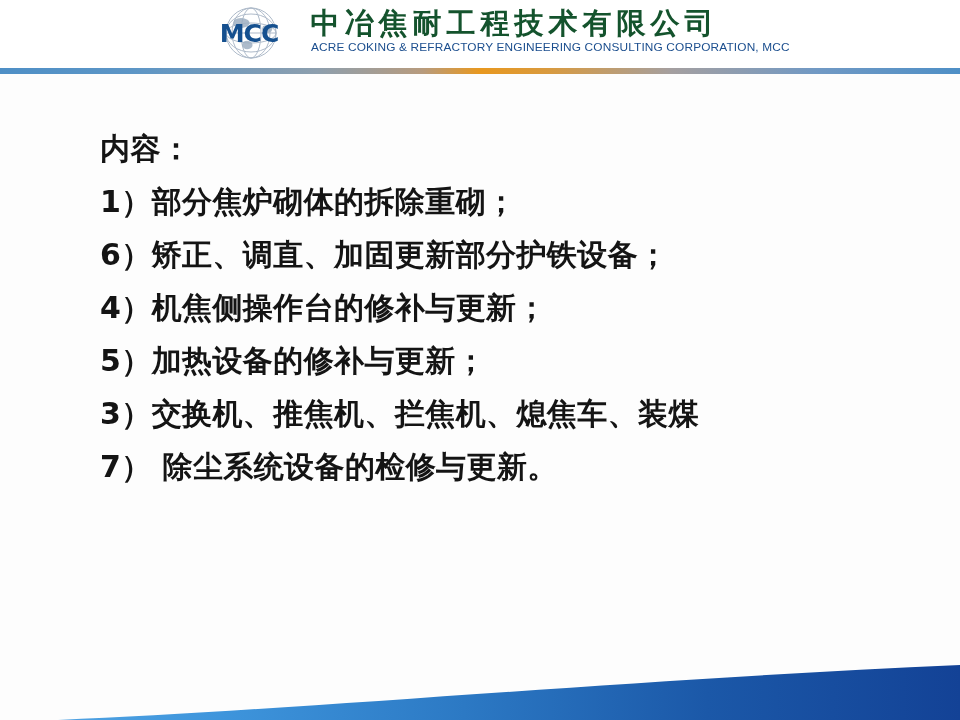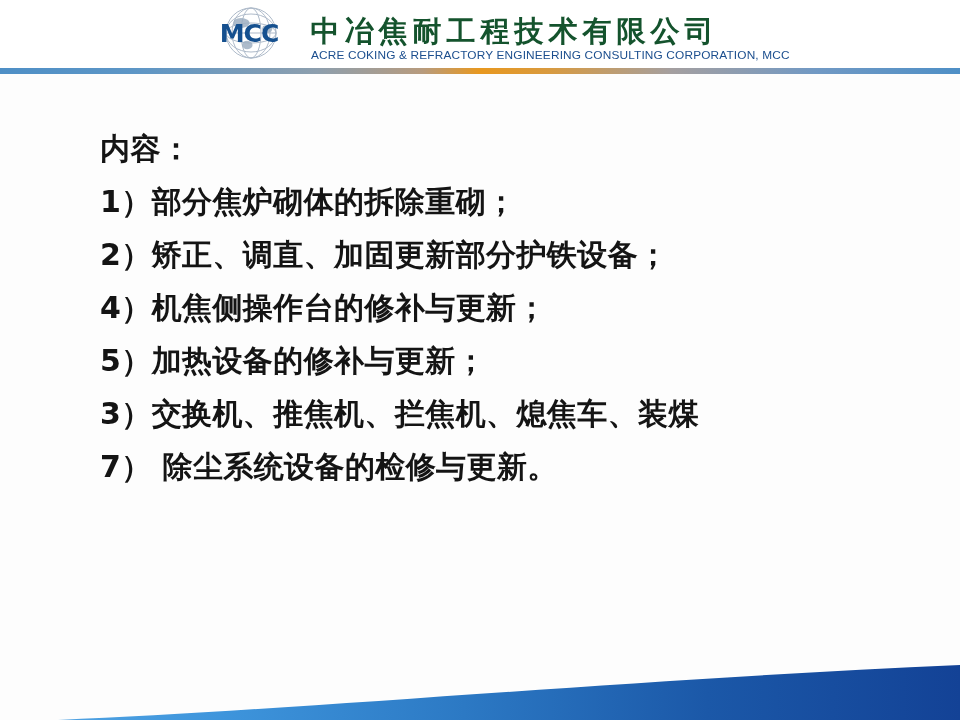--- a/index.html
+++ b/index.html
@@ -31,21 +31,21 @@
     width: 960px;
     height: 68px;
     background: #ffffff;
     display: flex;
     align-items: center;
     justify-content: center;
   }
 
   #logo-block {
     display: flex;
-    align-items: flex-end;
+    align-items: flex-start;
     margin-left: 14px;
   }
 
   #logo-mark {
     position: relative;
     width: 104px;
     height: 56px;
     flex: none;
     margin-right: 8px;
   }
@@ -178,21 +178,21 @@
 
     </div>
   </div>
 
   <div id="header-rule-hi"></div>
   <div id="header-rule"></div>
 
   <div id="content">
     <div class="content-line heading">内容：</div>
     <div class="content-line">1）部分焦炉砌体的拆除重砌；</div>
-    <div class="content-line">2）矫正、调直、加固更新部分护铁设备；</div>
+    <div class="content-line">6）矫正、调直、加固更新部分护铁设备；</div>
     <div class="content-line">4）机焦侧操作台的修补与更新；</div>
     <div class="content-line">5）加热设备的修补与更新；</div>
     <div class="content-line">3）交换机、推焦机、拦焦机、熄焦车、装煤</div>
     <div class="content-line">7） 除尘系统设备的检修与更新。</div>
   </div>
 
   <div id="bottom-swoosh">
     <svg width="960" height="110" viewBox="0 0 960 110" xmlns="http://www.w3.org/2000/svg">
       <defs>
         <linearGradient id="swooshGrad" x1="0" y1="0" x2="1" y2="0">

